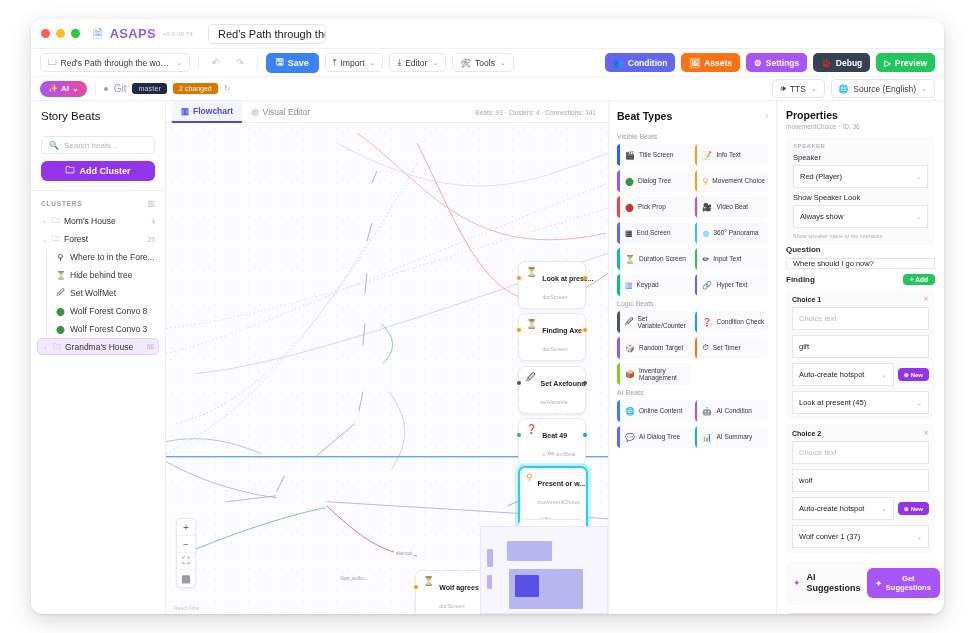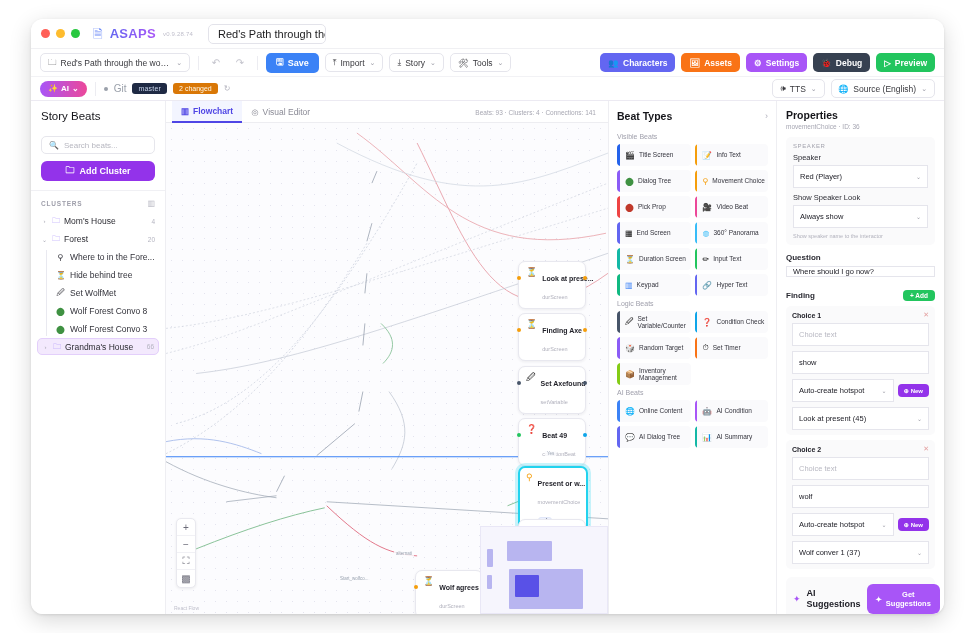--- a/index.html
+++ b/index.html
@@ -305,21 +305,21 @@
   .pr-label { font-size: 7.5px; color:#2d2d35; margin-bottom:3px; }
   .pr-select, .pr-input {
     height: 23px; border:1px solid #e5e5ec; border-radius:0;
     background:#fff; display:flex; align-items:center;
     padding: 0 6px; font-size: 7.5px; color:#22222a;
     margin-bottom: 5px;
   }
   .pr-select .cv { margin-left:auto; font-size:6px; color:#9b9ba6; }
   .pr-input.ph { color:#b8b8c2; }
   .pr-hint { font-size: 5.5px; color:#b2b2bd; }
-  .pr-row { display:flex; align-items:center; justify-content:space-between; margin-top:8px; }
+  .pr-row { display:flex; align-items:center; justify-content:space-between; }
   .pr-sec { font-size: 8px; color:#2a2a32; font-weight:600; }
   .add-btn {
     background:#22c55e; color:#fff; font-size:6.5px; font-weight:600;
     border-radius:4px; padding: 2px 7px;
   }
   .choice-card {
     margin-top: 5px; background:#fafafb; border-radius:5px; padding: 5px 6px;
   }
   .choice-head { display:flex; align-items:center; justify-content:space-between; margin-bottom:4px; }
   .choice-ttl { font-size: 7px; font-weight:700; color:#22222a; }
@@ -380,32 +380,32 @@
       <span>🖫</span>
       <span>Save</span>
     </div>
     <div class="tb-btn">
       <span>⤒</span>
       <span>Import</span>
       <span class="cv">⌄</span>
     </div>
     <div class="tb-btn">
       <span>⤓</span>
-      <span>Story</span>
+      <span>Editor</span>
       <span class="cv">⌄</span>
     </div>
     <div class="tb-btn">
       <span>🛠</span>
       <span>Tools</span>
       <span class="cv">⌄</span>
     </div>
     <div class="spacer"></div>
     <div class="pill characters">
       <span>👥</span>
-      <span>Characters</span>
+      <span>Condition</span>
     </div>
     <div class="pill assets">
       <span>🖼</span>
       <span>Assets</span>
     </div>
     <div class="pill settings">
       <span>⚙</span>
       <span>Settings</span>
     </div>
     <div class="pill debug">
@@ -787,21 +787,21 @@
         <span class="pr-sec">Finding</span>
         <span class="add-btn">+ Add</span>
       </div>
 
       <div class="choice-card">
         <div class="choice-head">
           <span class="choice-ttl">Choice 1</span>
           <span class="choice-x">✕</span>
         </div>
         <div class="pr-input ph">Choice text</div>
-        <div class="pr-input">show</div>
+        <div class="pr-input">gift</div>
         <div class="hs-row">
           <div class="pr-select">
             <span>Auto-create hotspot</span>
             <span class="cv">⌄</span>
           </div>
           <div class="new-btn">
             <span>⊕</span>
             <span>New</span>
           </div>
         </div>

